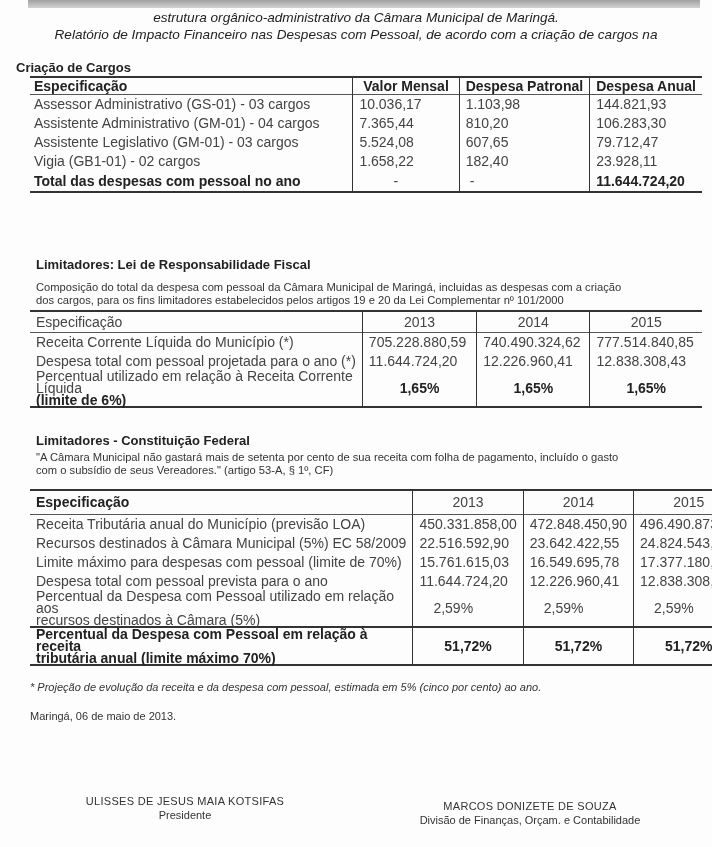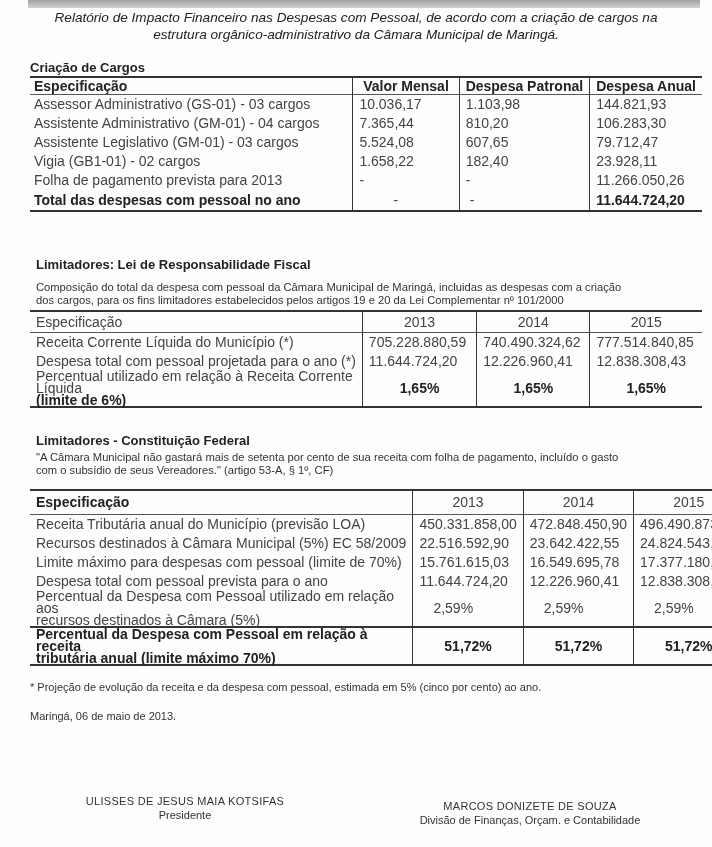--- a/index.html
+++ b/index.html
@@ -25,25 +25,25 @@
   .foot { position:absolute; font-size:11px; color:#333; }
   .sig { position:absolute; text-align:center; font-size:11px; line-height:14px; color:#333; }
   .sig .nm { font-weight:normal; letter-spacing:0.3px; }
 </style>
 </head>
 <body>
 
 <div class="topbar"></div>
 
 <div class="title">
+  <div>estrutura orgânico-administrativo da Câmara Municipal de Maringá.</div>
   <div>Relatório de Impacto Financeiro nas Despesas com Pessoal, de acordo com a criação de cargos na</div>
-  <div>estrutura orgânico-administrativo da Câmara Municipal de Maringá.</div>
-</div>
-
-<div class="sec-title" style="left:30px;top:60px;">Criação de Cargos</div>
+</div>
+
+<div class="sec-title" style="left:16px;top:60px;">Criação de Cargos</div>
 <table style="left:30px;top:76px;width:672px;">
   <colgroup>
       <col style="width:336px">
       <col style="width:110px">
       <col style="width:114px">
       <col style="width:112px">
     </colgroup>
   <tbody>
       <tr class="hr-top hr-thin" style="height:17px;">
     <th style="text-align:left;padding-left:4px">Especificação</th>
@@ -68,26 +68,20 @@
     <td class="num vl">5.524,08</td>
     <td class="num vl">607,65</td>
     <td class="num vl">79.712,47</td>
   </tr>
   <tr style="height:19px">
     <td style="padding-left:4px">Vigia (GB1-01) - 02 cargos</td>
     <td class="num vl">1.658,22</td>
     <td class="num vl">182,40</td>
     <td class="num vl">23.928,11</td>
   </tr>
-  <tr style="height:19px">
-    <td style="padding-left:4px">Folha de pagamento prevista para 2013</td>
-    <td class="num vl">-</td>
-    <td class="num vl">-</td>
-    <td class="num vl">11.266.050,26</td>
-  </tr>
   <tr class="hr-bot" style="height:21px">
     <td class="bold" style="padding-left:4px">Total das despesas com pessoal no ano</td>
     <td class="vl" style="text-align:left;padding-left:40px">-</td>
     <td class="vl" style="text-align:left;padding-left:10px">-</td>
     <td class="num vl bold">11.644.724,20</td>
   </tr>
 </tbody>
   </table>
 
 <div class="sec-title" style="left:36px;top:257px;">Limitadores: Lei de Responsabilidade Fiscal</div>
@@ -190,21 +184,21 @@
       <div>Percentual da Despesa com Pessoal em relação à receita</div>
       <div>tributária anual (limite máximo 70%)</div>
     </td>
     <td class="ctr vl bold">51,72%</td>
     <td class="ctr vl bold">51,72%</td>
     <td class="ctr vl bold">51,72%</td>
   </tr>
 </tbody>
   </table>
 
-<div class="foot" style="left:30px;top:681px;">* Projeção de evolução da receita e da despesa com pessoal, estimada em 5% (cinco por cento) ao ano.</div>
+<div class="foot" style="left:30px;top:681px;font-style:italic;">* Projeção de evolução da receita e da despesa com pessoal, estimada em 5% (cinco por cento) ao ano.</div>
 <div class="foot" style="left:30px;top:710px;">Maringá, 06 de maio de 2013.</div>
 
 <div class="sig" style="left:60px;top:794px;width:250px;">
   <div class="nm">ULISSES DE JESUS MAIA KOTSIFAS</div>
   <div>Presidente</div>
 </div>
 <div class="sig" style="left:370px;top:799px;width:320px;">
   <div class="nm">MARCOS DONIZETE DE SOUZA</div>
   <div>Divisão de Finanças, Orçam. e Contabilidade</div>
 </div>

